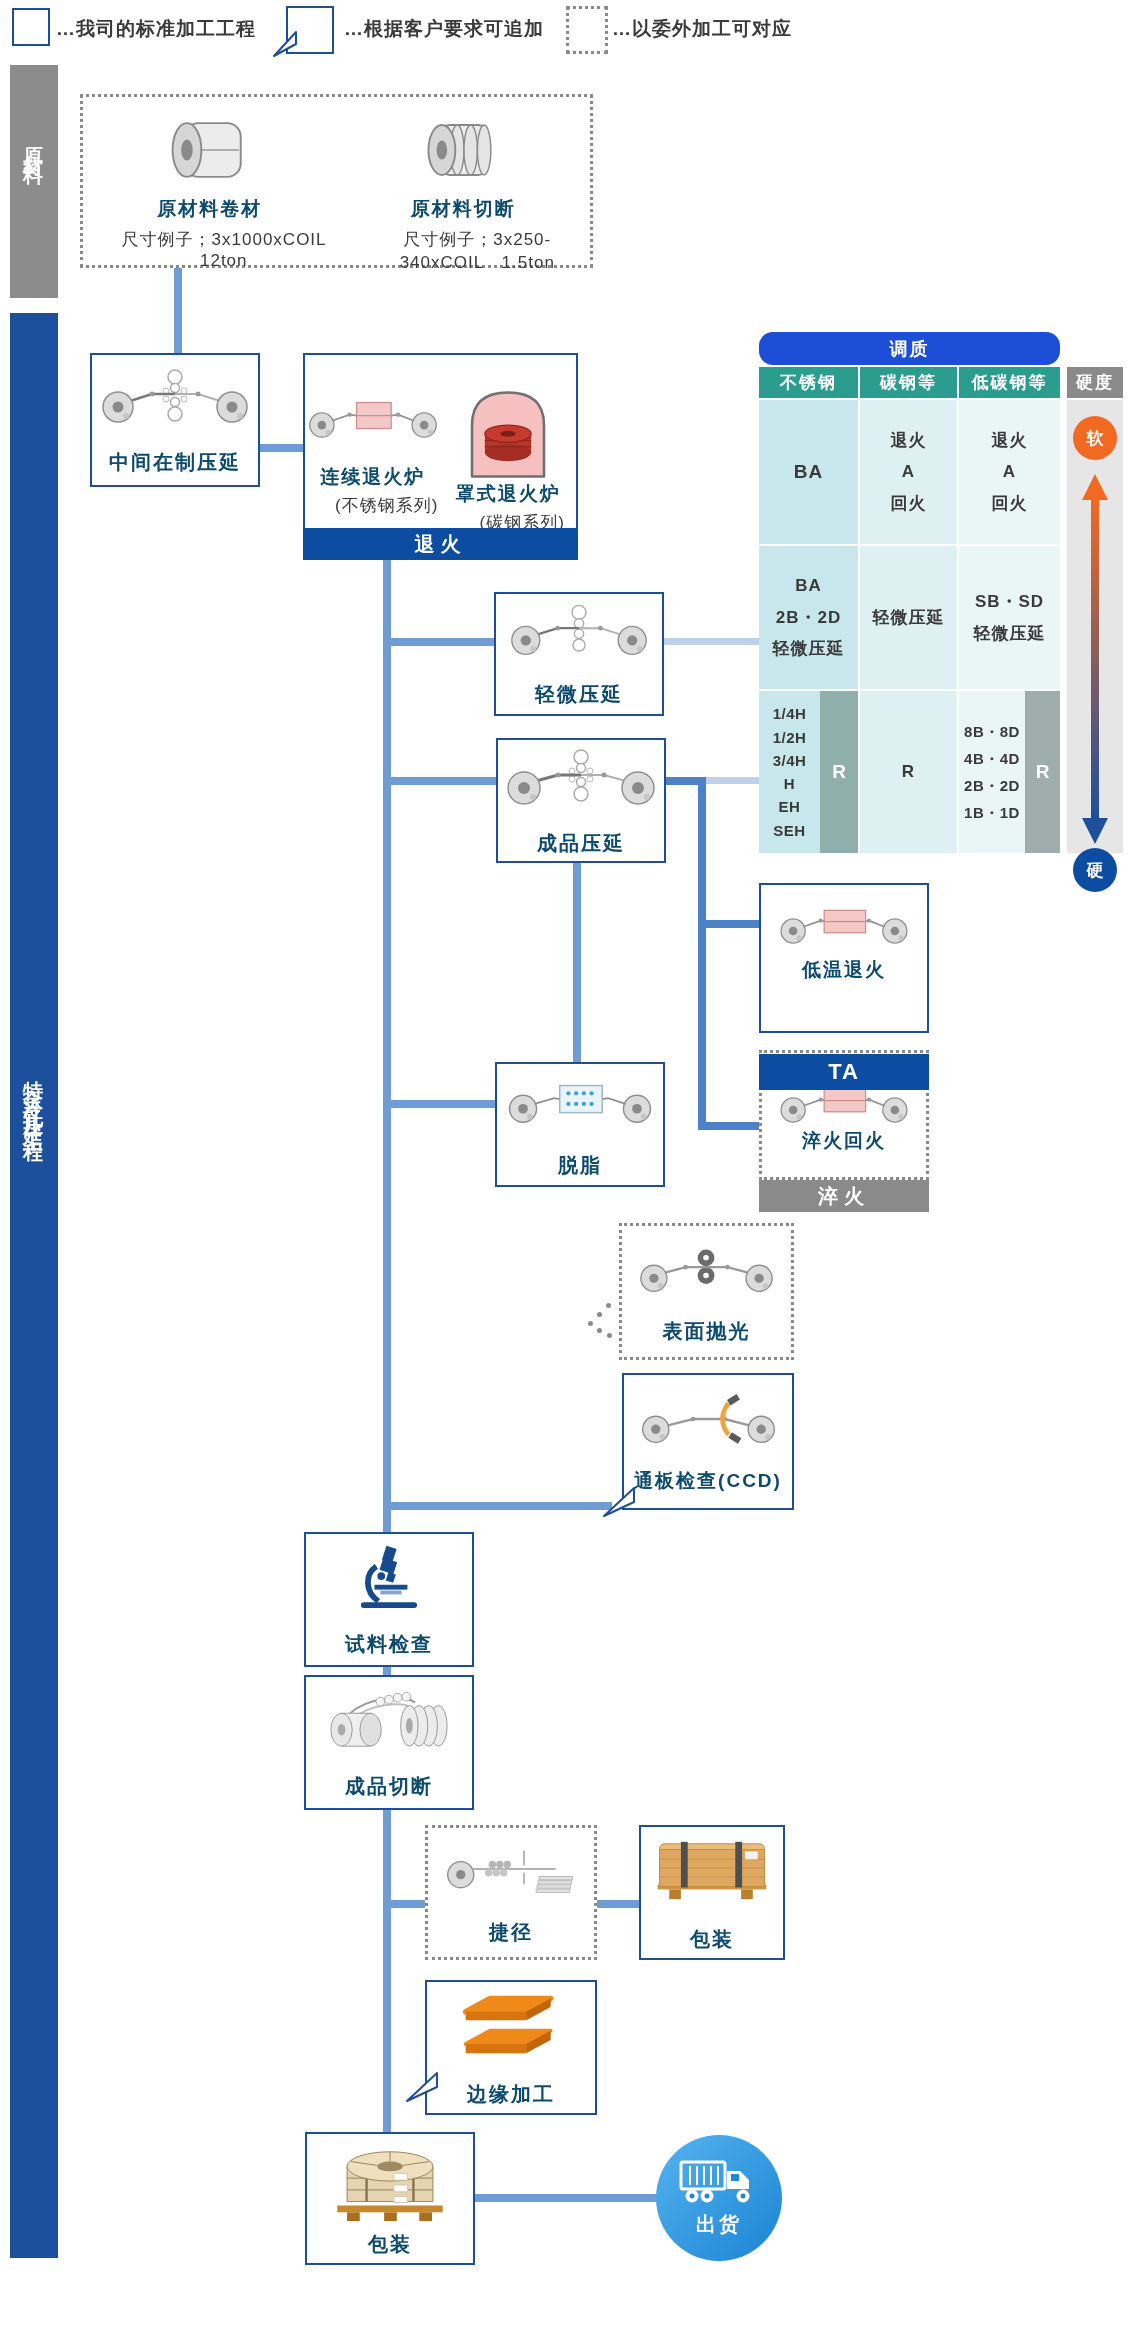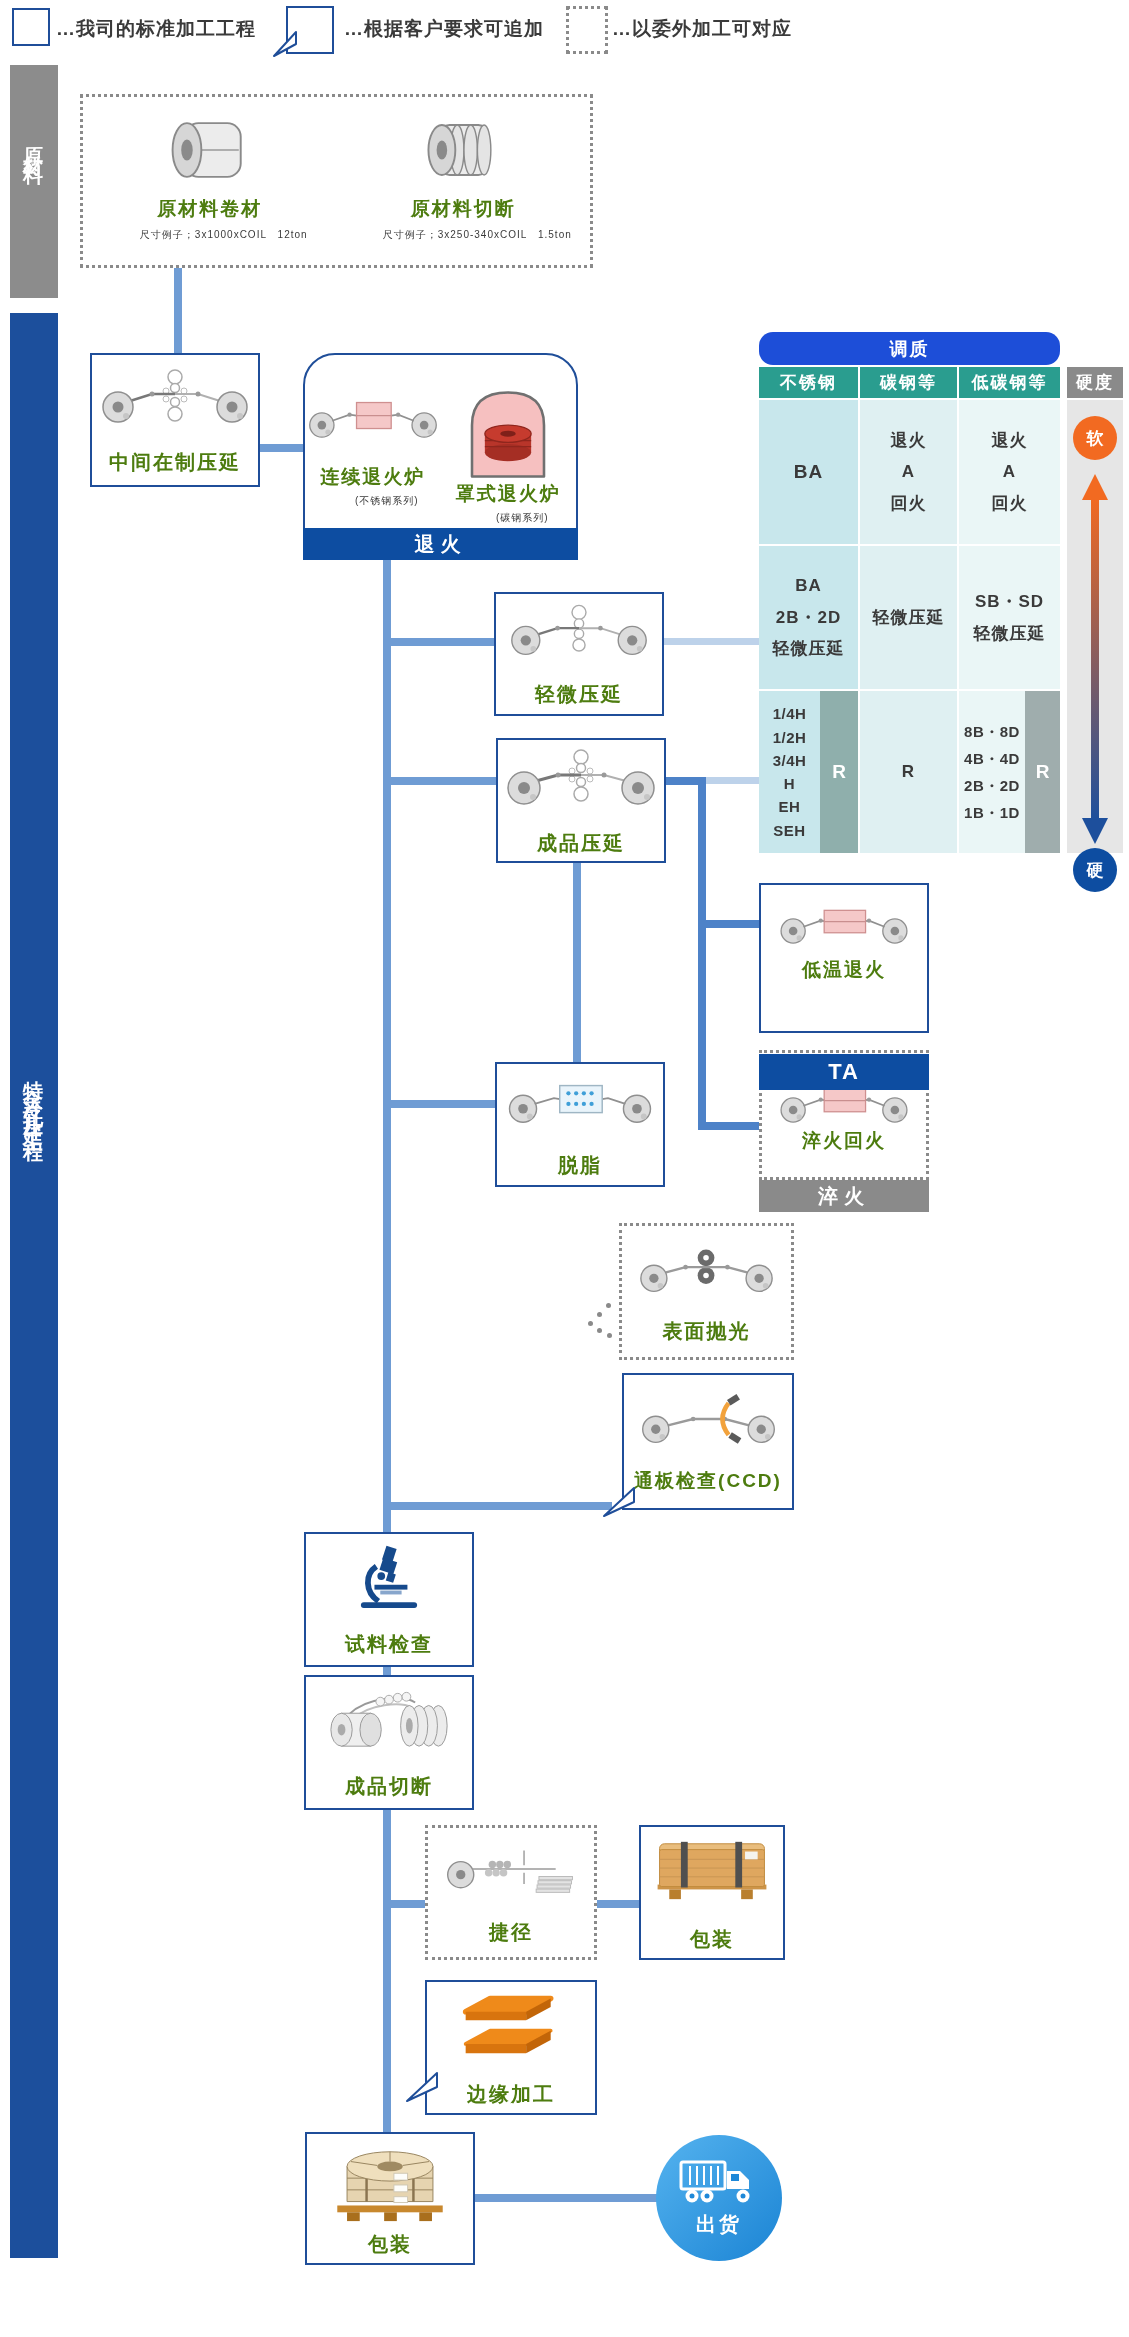--- a/index.html
+++ b/index.html
@@ -3,22 +3,22 @@
 <meta charset="utf-8">
 <style>
   html,body{margin:0;padding:0;background:#fff;font-family:"Liberation Sans","DejaVu Sans",sans-serif;}
   #canvas{position:relative;width:1129px;height:2337px;background:#fff;overflow:hidden;}
   .line{position:absolute;background:#6f9cd4;z-index:1;}
   .line.light{background:#bdd2ea;}
   .line.strong{background:#4d82c8;}
   .pbox{position:absolute;background:#fff;border:2px solid #1f4e99;z-index:2;box-sizing:border-box;
         display:flex;flex-direction:column;align-items:center;justify-content:center;gap:24px;}
   .pbox.dotted{border:3px dotted #8a8a8a;}
-  .plabel{font-weight:bold;color:#4d7c0f;font-size:20px;letter-spacing:2px;text-align:center;line-height:1.1;}
-  .psub{color:#3a3a3a;font-size:10px;letter-spacing:1px;text-align:center;margin-left:28px;}
+  .plabel{font-weight:bold;color:#0c4a6e;font-size:20px;letter-spacing:2px;text-align:center;line-height:1.1;}
+  .psub{color:#3a3a3a;font-size:17px;letter-spacing:1px;text-align:center;margin-left:28px;}
   .bbar{position:absolute;z-index:3;display:flex;align-items:center;justify-content:center;
         color:#fff;font-weight:bold;font-size:20px;letter-spacing:6px;}
   .tail{position:absolute;z-index:3;}
   .legend-row{position:absolute;top:0;left:0;height:58px;z-index:4;}
   .legend-label{position:absolute;font-size:19px;font-weight:bold;color:#3a3a3a;letter-spacing:1px;top:16px;}
   .sidebar{position:absolute;left:10px;width:48px;z-index:5;}
   .vtext{writing-mode:vertical-rl;text-orientation:upright;color:#fff;font-weight:bold;font-size:20px;
          letter-spacing:9px;margin:0 auto;display:block;}
   .tcell{position:absolute;display:flex;flex-direction:column;align-items:center;justify-content:center;
          color:#3a3a3a;font-weight:bold;font-size:17px;line-height:1.85;letter-spacing:1px;z-index:2;}
@@ -124,21 +124,21 @@
       <circle cx="18" cy="40" r="15" fill="#dcdcdc" stroke="#8f8f8f" stroke-width="1.5"></circle>
       <circle cx="18" cy="40" r="5.5" fill="#8a8a8a"></circle>
         <circle cx="26" cy="49" r="3" fill="#c6c6c6"></circle>
       <circle cx="132" cy="40" r="15" fill="#dcdcdc" stroke="#8f8f8f" stroke-width="1.5"></circle>
       <circle cx="132" cy="40" r="5.5" fill="#8a8a8a"></circle>
         <circle cx="140" cy="49" r="3" fill="#c6c6c6"></circle>
     </svg>
     <div class="plabel">中间在制压延</div>
   </div>
 
-  <div class="pbox" style="left:303px;top:353px;width:275px;height:207px;flex-direction:row;gap:0;align-items:flex-start;padding-bottom:32px;border-radius:32px;">
+  <div class="pbox" style="left:303px;top:353px;width:275px;height:207px;flex-direction:row;gap:0;align-items:flex-start;padding-bottom:32px;">
     <div style="width:50%;display:flex;flex-direction:column;align-items:center;padding-top:38px;">
       <svg width="130" height="52" viewBox="0 0 150 58">
         <circle cx="16" cy="36" r="14" fill="#dcdcdc" stroke="#8f8f8f" stroke-width="1.5"></circle>
         <circle cx="16" cy="36" r="5" fill="#8a8a8a"></circle>
           <circle cx="23" cy="44" r="3" fill="#c6c6c6"></circle>
         <circle cx="134" cy="36" r="14" fill="#dcdcdc" stroke="#8f8f8f" stroke-width="1.5"></circle>
         <circle cx="134" cy="36" r="5" fill="#8a8a8a"></circle>
           <circle cx="141" cy="44" r="3" fill="#c6c6c6"></circle>
         <path d="M28,31 L48,24 L56,25 M96,25 L104,24 L122,31" fill="none" stroke="#909090" stroke-width="2"></path>
         <rect x="56" y="10" width="40" height="30" fill="#f5c8c8" stroke="#cf9090" stroke-width="1.5"></rect>

